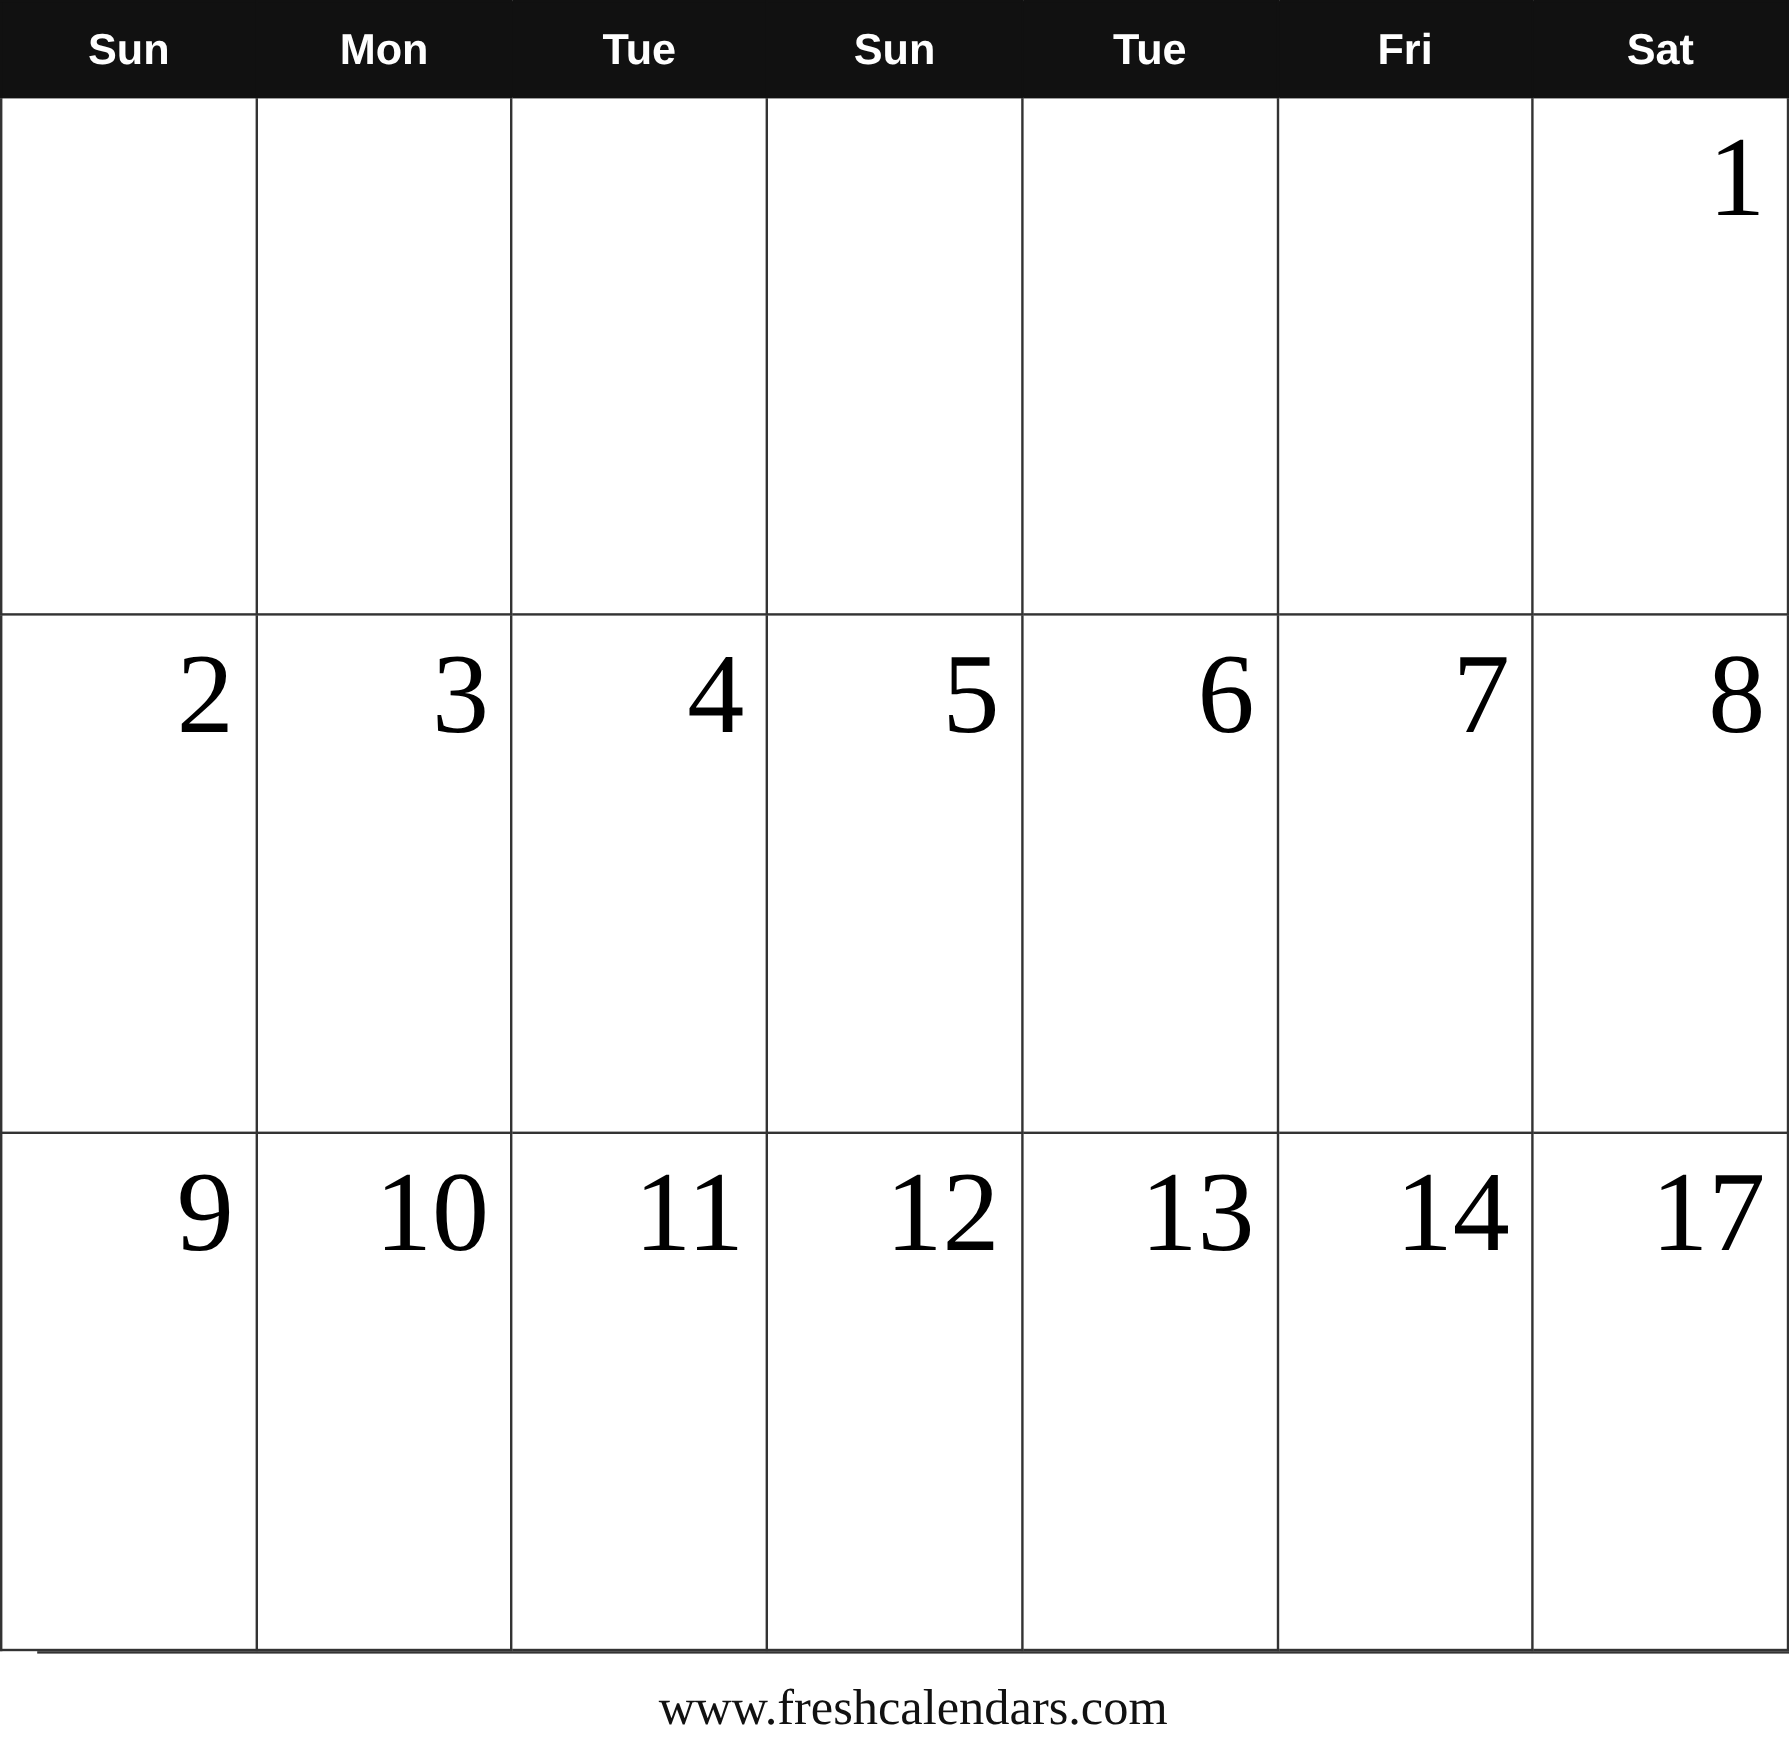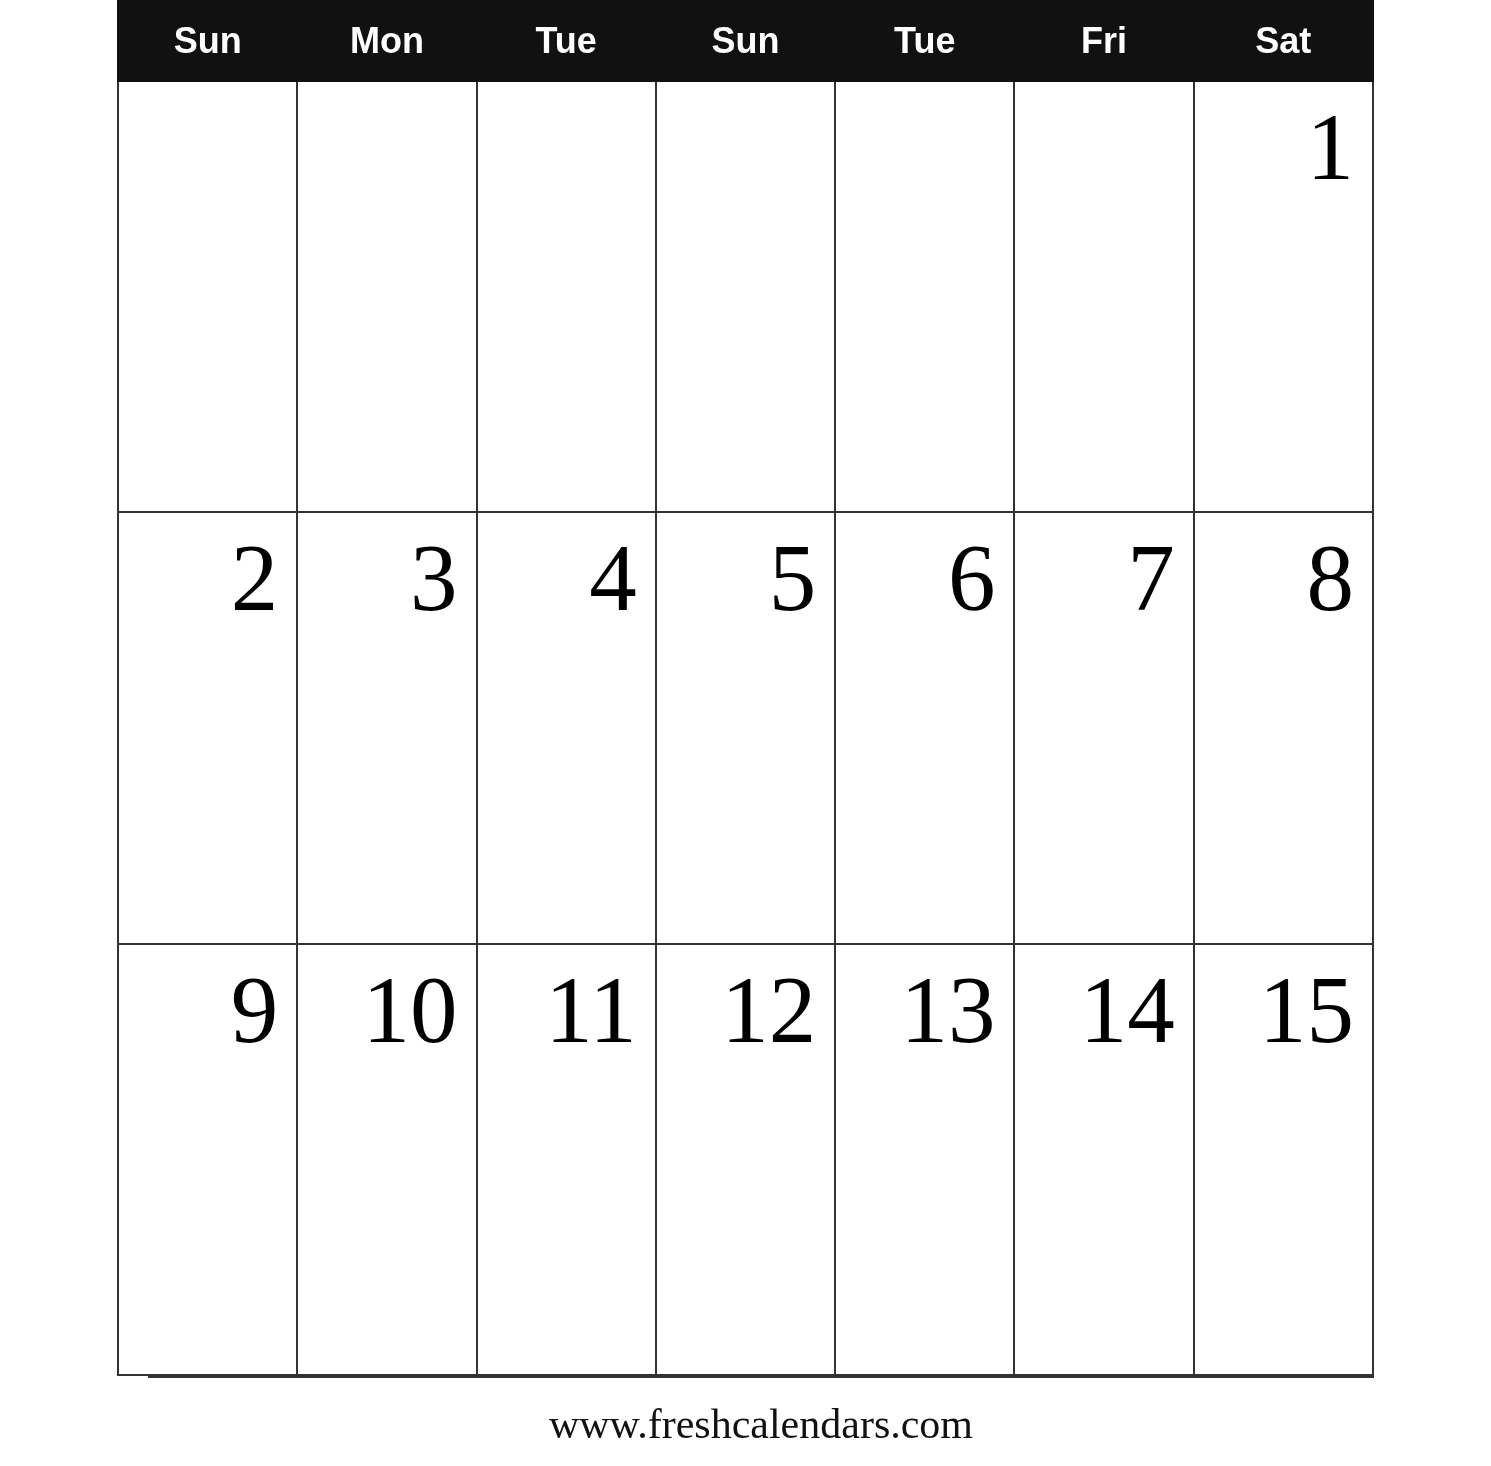--- a/index.html
+++ b/index.html
@@ -11,21 +11,21 @@
     body {
       background: #fff;
       display: flex;
       justify-content: center;
       align-items: center;
       min-height: 100vh;
       font-family: Georgia, 'Times New Roman', serif;
     }
 
     .calendar-wrapper {
-      width: 1257px;
+      width: 1491px;
       min-height: 1466px;
       display: flex;
       flex-direction: column;
       padding: 0;
     }
 
     .calendar-table {
       width: 100%;
       border-collapse: collapse;
       flex: 1;
@@ -105,18 +105,18 @@
           <td>7</td>
           <td>8</td>
         </tr>
         <tr>
           <td>9</td>
           <td>10</td>
           <td>11</td>
           <td>12</td>
           <td>13</td>
           <td>14</td>
-          <td>15</td>
+          <td>17</td>
         </tr>
       </tbody>
   </table>
   <div class="footer">www.freshcalendars.com</div>
 </div>
 
 </body></html>

